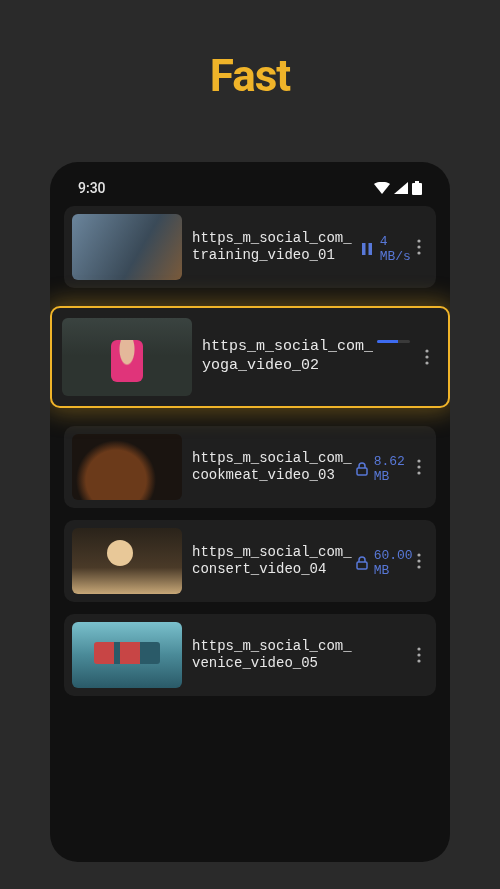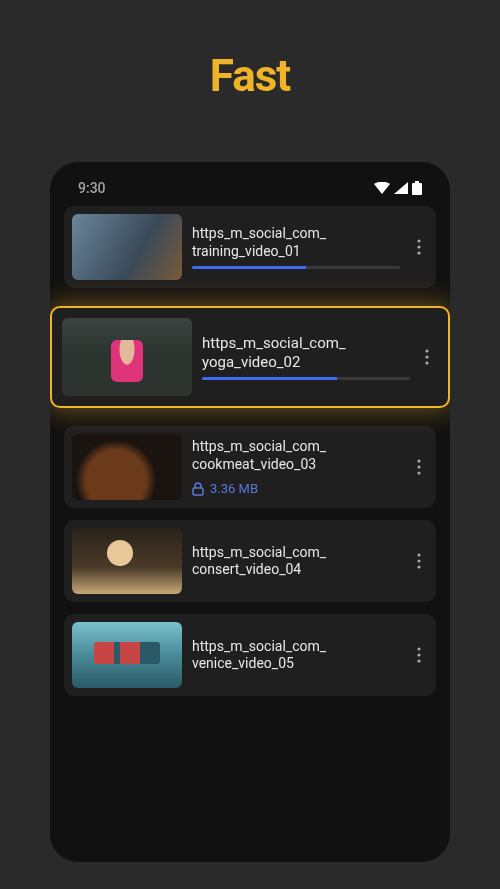--- a/index.html
+++ b/index.html
@@ -35,21 +35,21 @@
       border-radius: 28px;
       padding: 10px 0 0;
       overflow: hidden;
       height: 700px;
     }
     .status-bar {
       display: flex;
       justify-content: space-between;
       align-items: center;
       padding: 8px 28px 10px;
-      color: #a3a3a3;
+      color: #e5e5e5;
       font-size: 14px;
       font-weight: 500;
     }
     .status-icons {
       display: flex;
       gap: 4px;
       align-items: center;
     }
     .page-title {
       padding: 8px 20px 16px;
@@ -94,22 +94,23 @@
     .thumb.yoga::after { content:""; position:absolute; left:38%; top:28%; width:32px; height:42px; background:radial-gradient(ellipse at 50% 22%,#e4b89a 0 7px,transparent 8px),linear-gradient(#e0347a,#e0347a); border-radius:6px; }
     .thumb.cook { background: radial-gradient(circle at 40% 70%, #6b3a1a 0 30px, #1a1410 40px); }
     .thumb.concert { background: linear-gradient(180deg,#2a231a 0%,#4a3a28 60%,#c8a878 100%); position:relative; }
     .thumb.concert::after{content:"";position:absolute;left:32%;top:18%;width:26px;height:26px;background:#e8c898;border-radius:50%;}
     .thumb.venice { background: linear-gradient(180deg,#7ac0cc 0%,#4a8a98 50%,#2a5a68 100%); position:relative; }
     .thumb.venice::after{content:"";position:absolute;left:20%;top:30%;width:60%;height:22px;background:linear-gradient(90deg,#c84545 0 20px,#2a5a68 20px 26px,#c84545 26px 46px,#2a5a68 46px);border-radius:3px;}
     .info {
       flex: 1;
       min-width: 0;
       display: flex;
-      flex-direction: column;
+      flex-direction: row;
       gap: 4px;
+      font-family: Liberation Mono, monospace;
     }
     .filename {
       color: #e8e8e8;
       font-size: 14px;
       line-height: 1.25;
     }
     .card.highlighted .filename { font-size: 15px; }
     .progress {
       width: 100%;
       height: 3px;
@@ -163,20 +164,29 @@
     </span>
   </div>
   <div class="list" id="list">
       <div class="card">
         <div class="thumb training"></div>
         <div class="info">
           <div class="filename">https_m_social_com_<br>training_video_01</div>
           <div class="progress">
             <div class="progress-fill" style="width: 55%;"></div>
           </div>
+          <div class="stat-row">
+            <span>
+              <svg width="14" height="14" viewBox="0 0 14 14">
+                <rect x="2" y="1" width="3.5" height="12" fill="currentColor"></rect>
+                <rect x="8.5" y="1" width="3.5" height="12" fill="currentColor"></rect>
+              </svg>
+            </span>
+            <span>4 MB/s</span>
+          </div>
         </div>
         <div class="more">
           <svg width="4" height="16" viewBox="0 0 4 16">
             <circle cx="2" cy="2" r="1.6" fill="currentColor"></circle>
             <circle cx="2" cy="8" r="1.6" fill="currentColor"></circle>
             <circle cx="2" cy="14" r="1.6" fill="currentColor"></circle>
           </svg>
         </div>
       </div>
       <div class="card highlighted">
@@ -199,35 +209,44 @@
         <div class="thumb cook"></div>
         <div class="info">
           <div class="filename">https_m_social_com_<br>cookmeat_video_03</div>
           <div class="stat-row">
             <span>
               <svg width="12" height="14" viewBox="0 0 12 14">
                 <rect x="1" y="6" width="10" height="7" rx="1.2" fill="none" stroke="currentColor" stroke-width="1.5"></rect>
                 <path d="M3 6 V4 a3 3 0 0 1 6 0 V6" fill="none" stroke="currentColor" stroke-width="1.5"></path>
               </svg>
             </span>
-            <span>3.36 MB</span>
+            <span>8.62 MB</span>
           </div>
         </div>
         <div class="more">
           <svg width="4" height="16" viewBox="0 0 4 16">
             <circle cx="2" cy="2" r="1.6" fill="currentColor"></circle>
             <circle cx="2" cy="8" r="1.6" fill="currentColor"></circle>
             <circle cx="2" cy="14" r="1.6" fill="currentColor"></circle>
           </svg>
         </div>
       </div>
       <div class="card">
         <div class="thumb concert"></div>
         <div class="info">
           <div class="filename">https_m_social_com_<br>consert_video_04</div>
+          <div class="stat-row">
+            <span>
+              <svg width="12" height="14" viewBox="0 0 12 14">
+                <rect x="1" y="6" width="10" height="7" rx="1.2" fill="none" stroke="currentColor" stroke-width="1.5"></rect>
+                <path d="M3 6 V4 a3 3 0 0 1 6 0 V6" fill="none" stroke="currentColor" stroke-width="1.5"></path>
+              </svg>
+            </span>
+            <span>60.00 MB</span>
+          </div>
         </div>
         <div class="more">
           <svg width="4" height="16" viewBox="0 0 4 16">
             <circle cx="2" cy="2" r="1.6" fill="currentColor"></circle>
             <circle cx="2" cy="8" r="1.6" fill="currentColor"></circle>
             <circle cx="2" cy="14" r="1.6" fill="currentColor"></circle>
           </svg>
         </div>
       </div>
       <div class="card">

